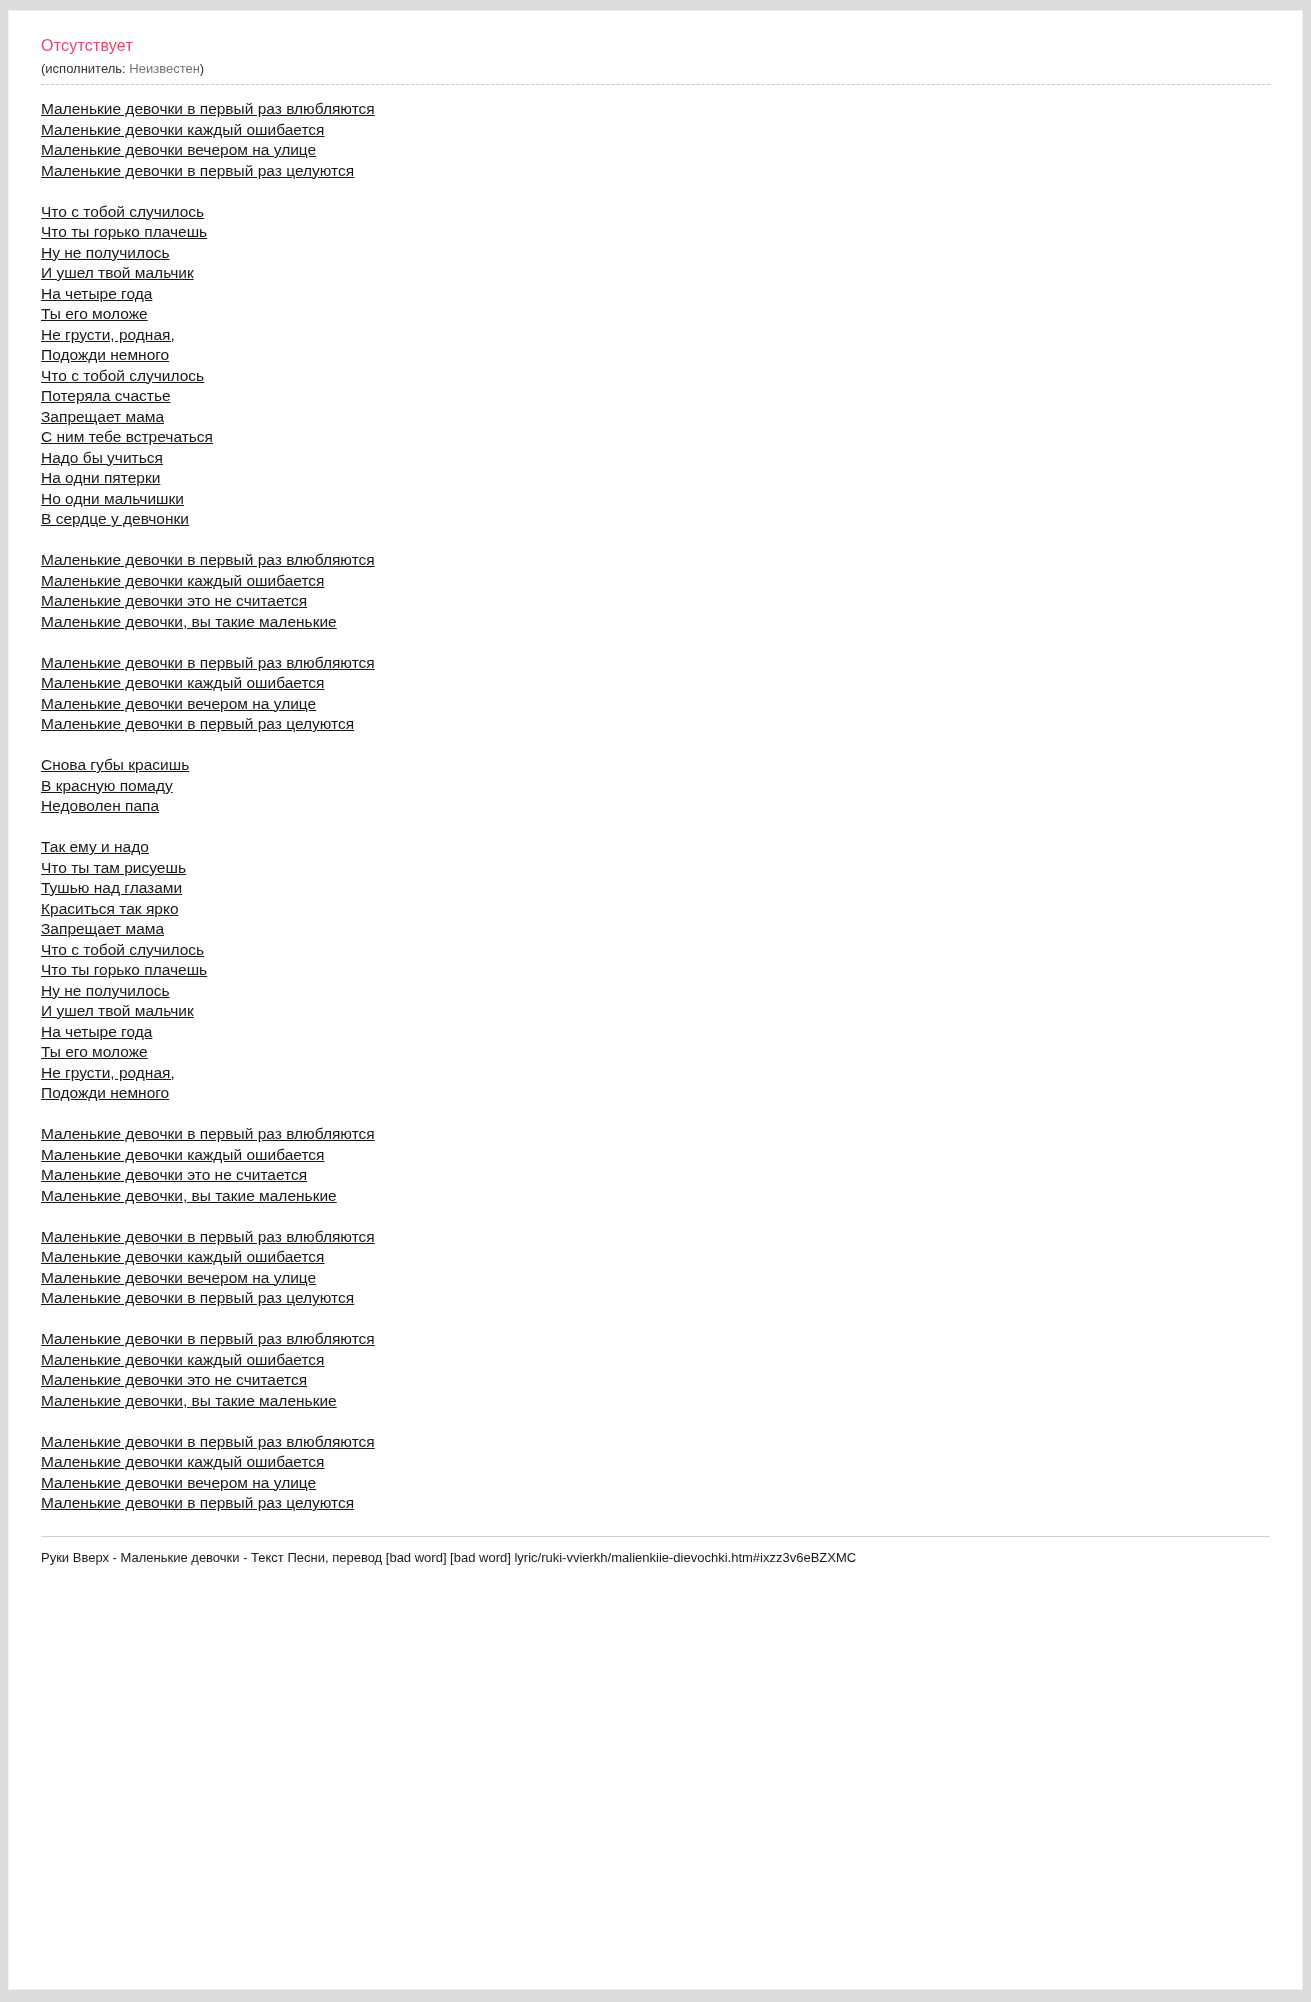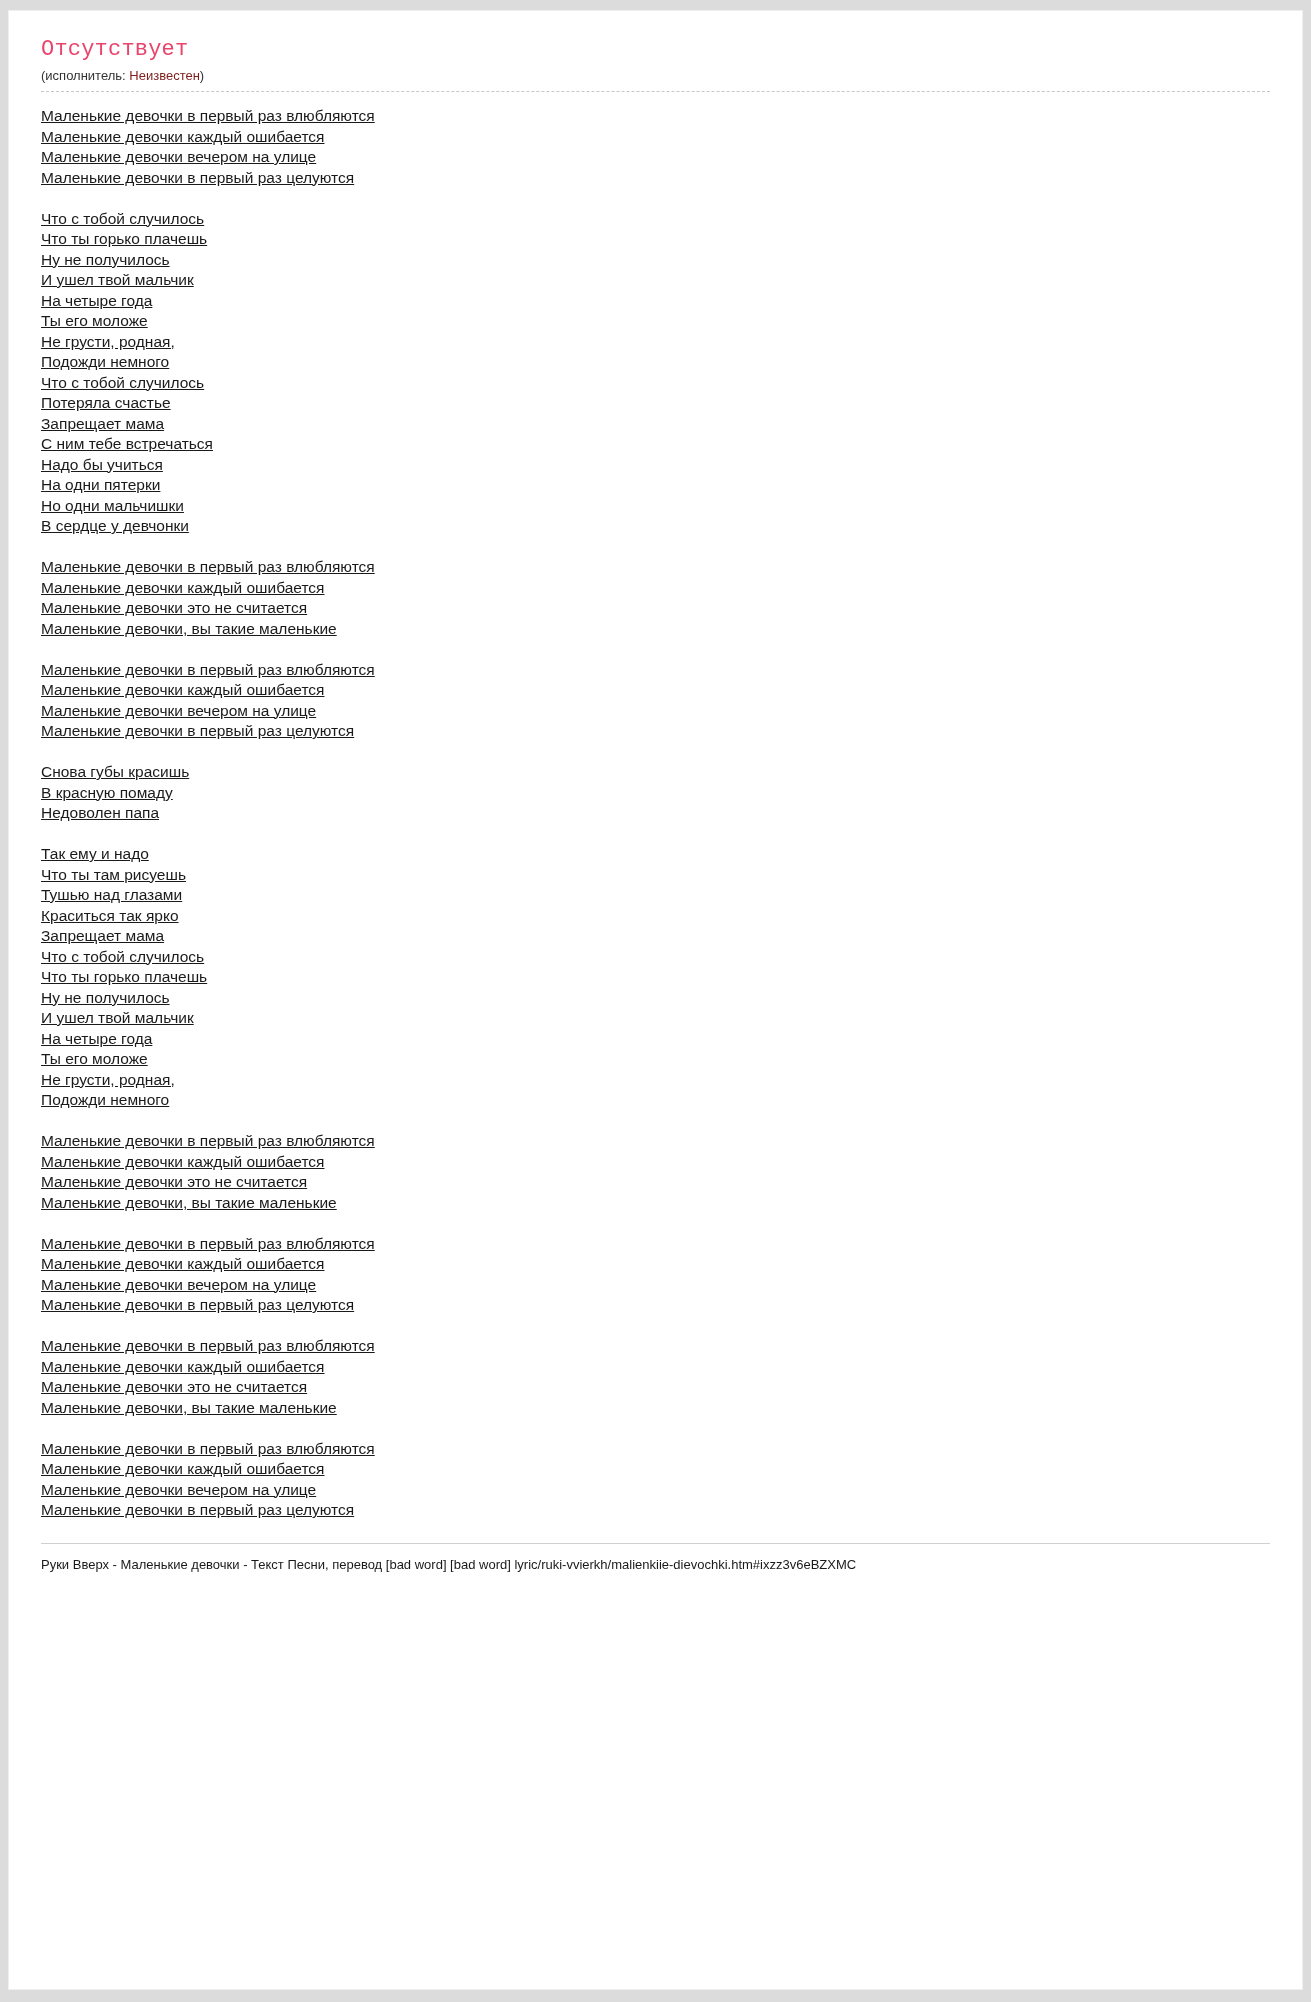--- a/index.html
+++ b/index.html
@@ -18,33 +18,32 @@
   .sheet {
     background: #ffffff;
     width: 1295px;
     min-height: 1980px;
     box-sizing: border-box;
     padding: 26px 32px 0 32px;
     border: 1px solid #efefef;
   }
   .song-title {
     color: #e8446c;
-    font-size: 22px;
+    font-size: 16px;
     font-weight: normal;
     margin: 0 0 6px 0;
     letter-spacing: 0.2px;
-    font-family: Liberation Mono, monospace;
   }
   .artist-line {
     font-size: 13px;
     color: #333333;
     margin: 0 0 8px 0;
   }
   .artist-link {
-    color: #7f1d1d;
+    color: #737373;
     text-decoration: none;
   }
   .divider {
     border: 0;
     border-top: 1px dashed #c8c8c8;
     margin: 0 0 14px 0;
   }
   .lyrics {
     font-size: 15.5px;
     line-height: 20.5px;

